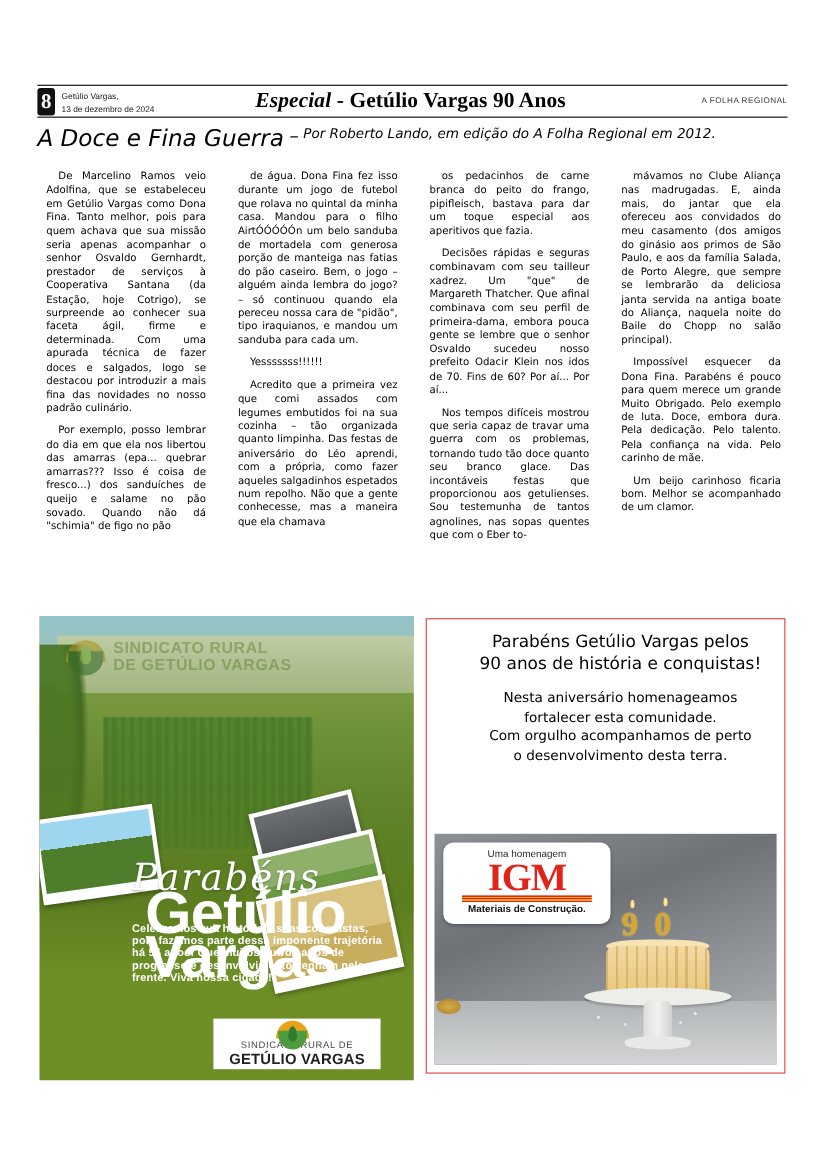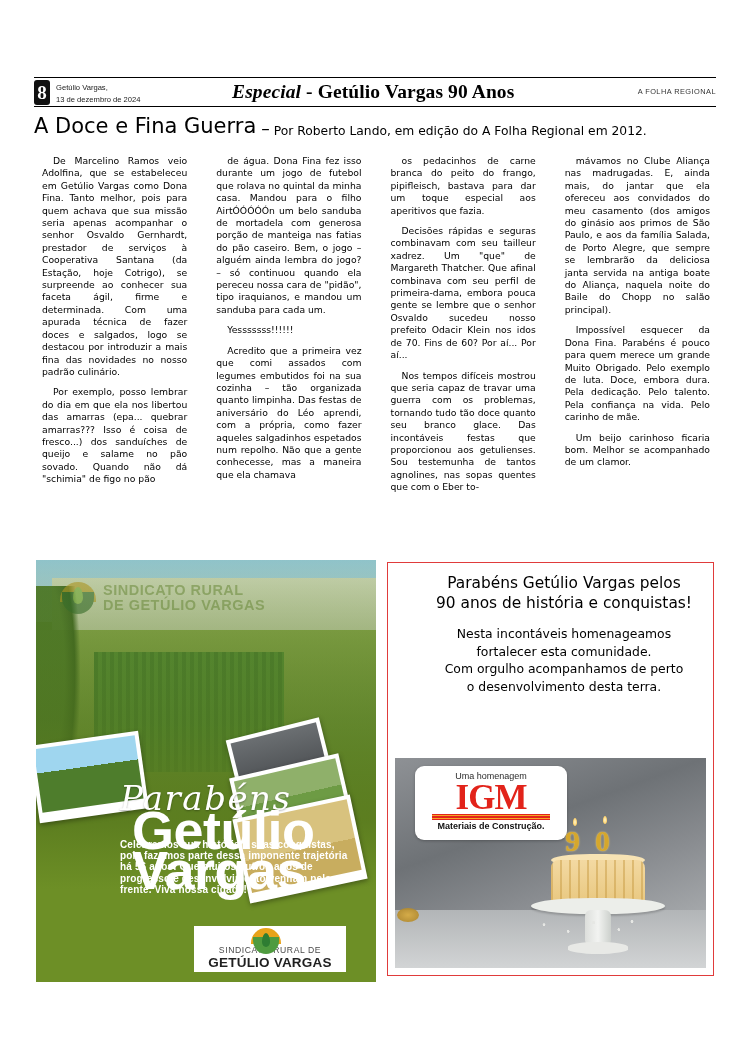--- a/index.html
+++ b/index.html
@@ -71,21 +71,21 @@
   .rule-under-head {
     position: absolute; left: 34px; top: 106px;
     width: 682px; height: 1.4px; background: #000;
   }
 
   
   .headline-wrap {
     position: absolute;
     left: 34px; top: 114px;
     width: 690px;
-    display: flex; align-items: flex-end;
+    display: flex; align-items: flex-start; font-style: italic;
   }
   .headline {
     font-family: "DejaVu Sans", sans-serif;
     font-size: 21px;
     font-weight: 400;
     color: #000;
     white-space: nowrap;
   }
   .headline-dash {
     font-size: 17px;
@@ -288,21 +288,21 @@
     position: absolute; left: 7px; bottom: 7px;
     width: 311px; height: 210px;
     overflow: hidden;
     background: linear-gradient(160deg,#8e9195 0%, #6e7276 35%, #8a8d91 60%, #b9bcbe 100%);
   }
   .photo-floor {
     position: absolute; left:0; bottom: 0; width: 100%; height: 58px;
     background: linear-gradient(#b2b5b7, #d2d4d5);
   }
   .igm-card {
-    position: absolute; left: 20px; top: 8px;
+    position: absolute; left: 8px; top: 8px;
     width: 152px; height: 74px;
     background: #fff;
     border-radius: 9px;
     display: flex; flex-direction: column; align-items: center;
     padding-top: 5px;
     box-shadow: 0 1px 3px rgba(0,0,0,.25);
   }
   .igm-sup {
     font-family: "Liberation Sans", sans-serif;
     font-size: 9px; color: #2b2b2b;
@@ -492,21 +492,21 @@
       <div class="sind-line2">GETÚLIO VARGAS</div>
     </div>
   </div>
 
   <div class="ad-right">
     <div class="ad-right-head">
       <div>Parabéns Getúlio Vargas pelos</div>
       <div>90 anos de história e conquistas!</div>
     </div>
     <div class="ad-right-body">
-      <div>Nesta incontáveis homenageamos</div>
+      <div>Nesta aniversário homenageamos</div>
       <div>fortalecer esta comunidade.</div>
       <div>Com orgulho acompanhamos de perto</div>
       <div>o desenvolvimento desta terra.</div>
     </div>
 
     <div class="ad-right-photo">
       <div class="photo-floor"></div>
       <div class="gold-blob"></div>
 
       <div class="igm-card">

